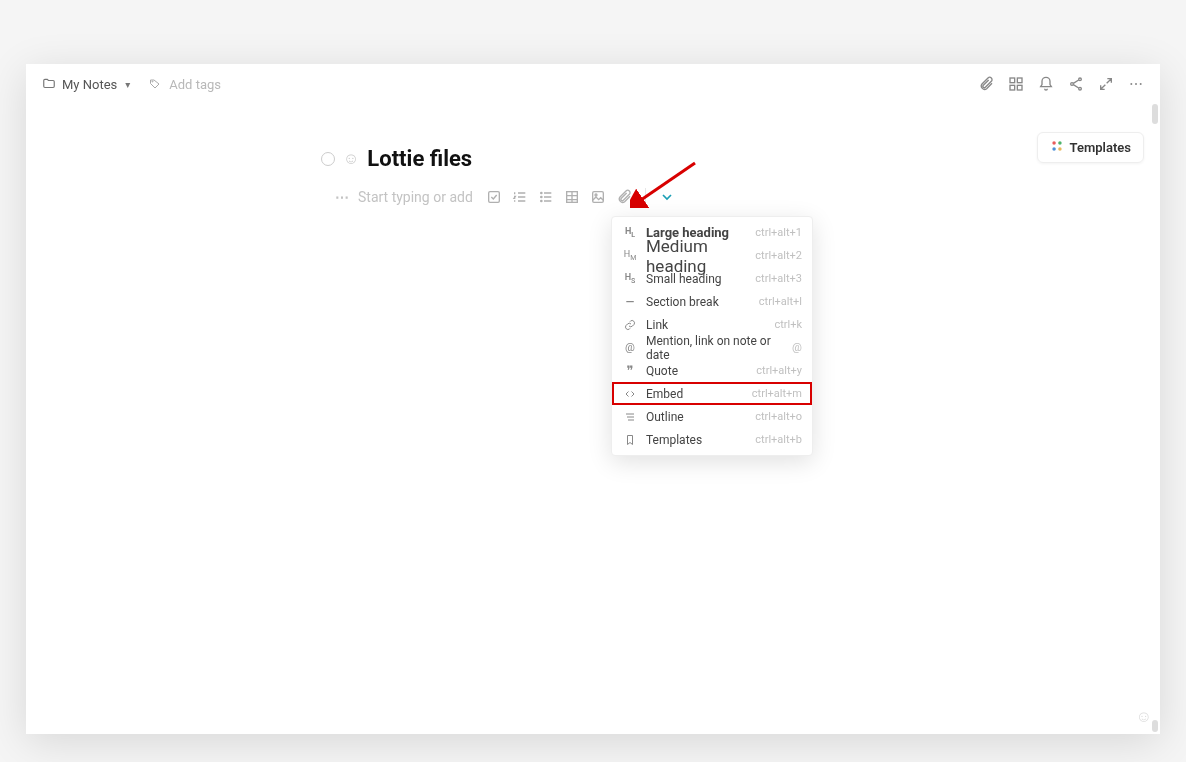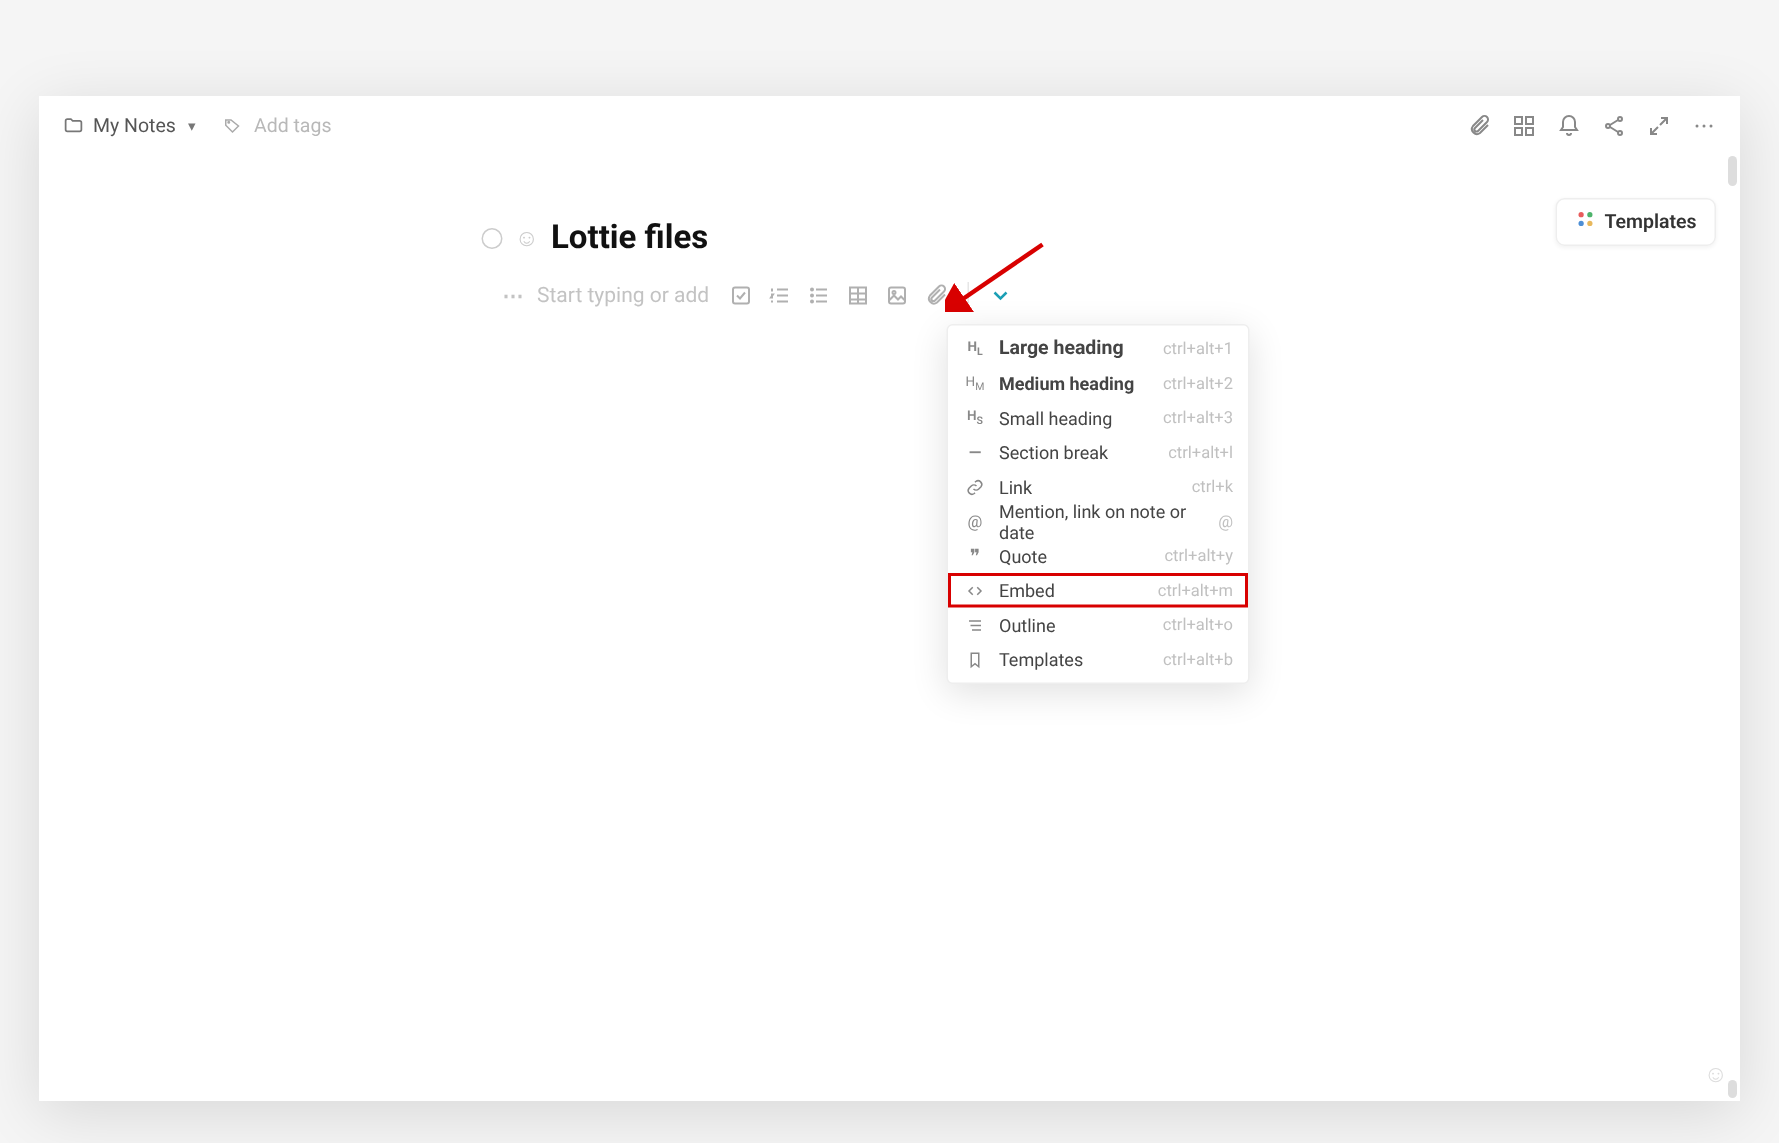--- a/index.html
+++ b/index.html
@@ -23,27 +23,27 @@
 .editor-row { position: absolute; left: 309px; top: 124px; display: flex; align-items: center; gap: 8px; font-size: 14px; color: #c3c3c3; }
 .editor-row .dots { letter-spacing: 1px; font-weight: 700; }
 .editor-row .placeholder { margin-right: 4px; }
 .editor-row .eicon { width: 18px; height: 18px; display: flex; align-items: center; justify-content: center; color: #b0b0b0; cursor: pointer; }
 .editor-row .divider { width: 1px; height: 18px; background: #e6e6e6; margin: 0 4px; }
 .editor-row .chevron { color: #1b9fb5; }
 
 .templates-btn { position: absolute; right: 16px; top: 68px; border: 1px solid #eee; border-radius: 6px; padding: 6px 12px; font-size: 13px; font-weight: 600; color: #333; display: flex; align-items: center; gap: 6px; cursor: pointer; box-shadow: 0 1px 3px rgba(0,0,0,0.05); }
 .templates-btn .tdots { font-size: 14px; }
 
-.dropdown { position: absolute; left: 605px; top: 152px; width: 202px; background: #fff; border: 1px solid #eee; box-shadow: 0 6px 24px rgba(0,0,0,0.12); border-radius: 4px; padding: 4px 0; }
+.dropdown { position: absolute; left: 585px; top: 152px; width: 202px; background: #fff; border: 1px solid #eee; box-shadow: 0 6px 24px rgba(0,0,0,0.12); border-radius: 4px; padding: 4px 0; }
 .dd-item { display: flex; align-items: center; padding: 4px 10px; font-size: 12px; color: #444; cursor: pointer; height: 23px; }
 .dd-item .dd-icon { width: 16px; display: flex; align-items: center; justify-content: center; color: #888; font-size: 11px; margin-right: 8px; }
 .dd-item .dd-label { flex: 1; }
 .dd-item .dd-shortcut { color: #c0c0c0; font-size: 11px; }
 .dd-item.h1 .dd-label { font-weight: 700; font-size: 13px; }
-.dd-item.h2 .dd-label { font-weight: 700; font-size: 12px; }
+.dd-item.h2 .dd-label { font-weight: 400; font-size: 17px; }
 .dd-item.highlighted { outline: 2px solid #d80000; outline-offset: -2px; }
 
 .arrow-annot { position: absolute; left: 604px; top: 94px; width: 70px; height: 50px; pointer-events: none; }
 
 .face-corner { position: absolute; right: 8px; bottom: 8px; color: #ddd; font-size: 16px; }
 .scrollbar-stub { position: absolute; right: 2px; top: 40px; width: 6px; height: 20px; background: #ddd; border-radius: 3px; }
 .scrollbar-stub2 { position: absolute; right: 2px; bottom: 2px; width: 6px; height: 12px; background: #ddd; border-radius: 3px; }
 </style>
 </head>
 <body>

